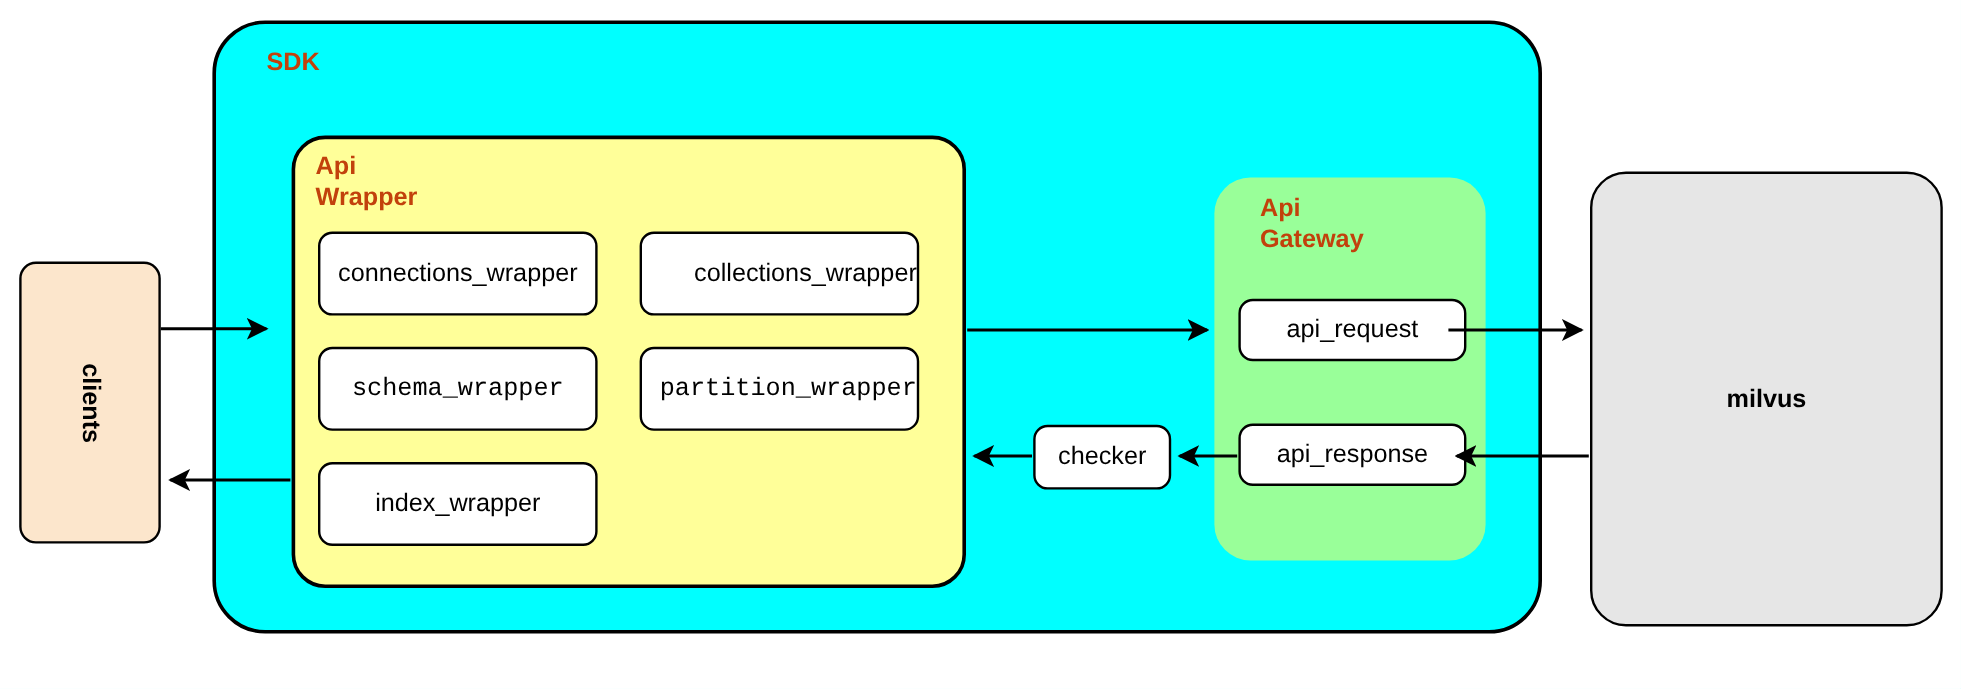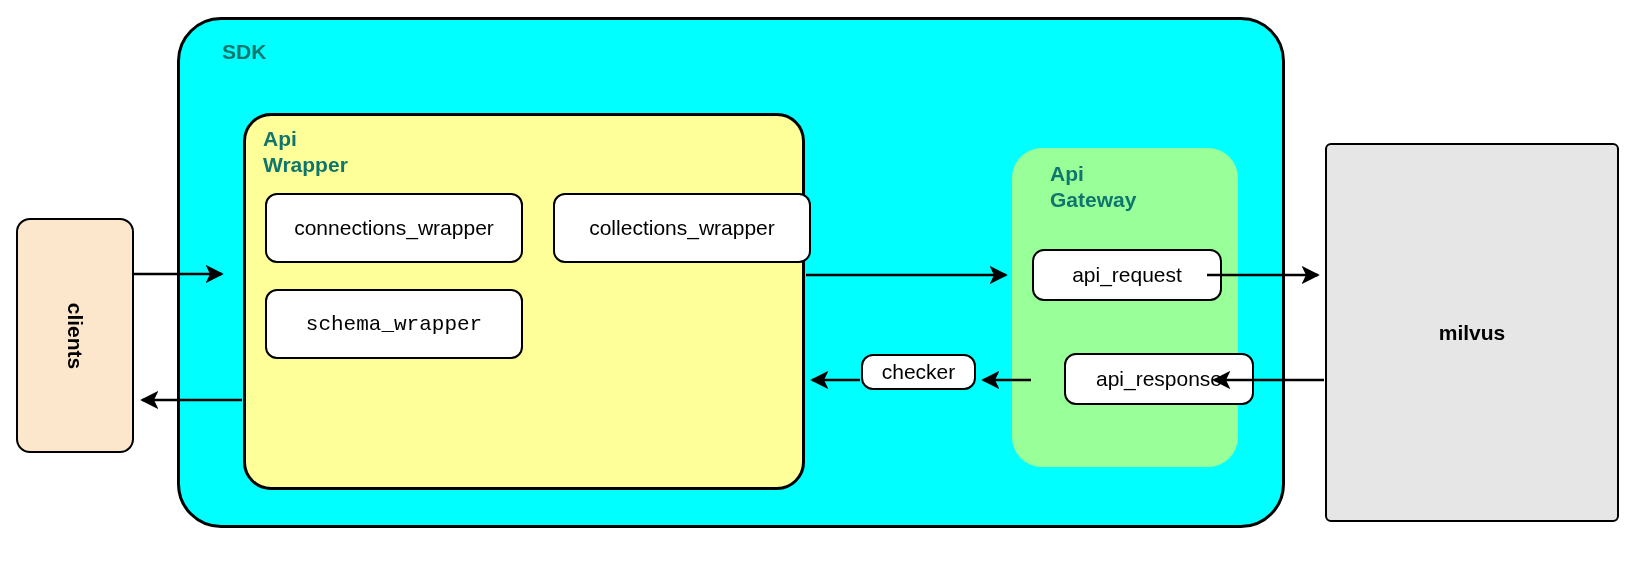--- a/index.html
+++ b/index.html
@@ -55,55 +55,55 @@
     border: none;
     border-radius: 30px;
   }
 
   
   .container-title {
     position: absolute;
     font-weight: bold;
     font-size: 21px;
     line-height: 1.25;
-    color: #0f766e;
+    color: #c2410c;
     text-align: left;
     white-space: pre-line;
   }
   .sdk-title  { left: 42px;  top: 19px; }
   .apiw-title { left: 17px;  top: 10px; }
   .apig-title { left: 38px;  top: 13px; }
 
   
   .leaf {
     background: #ffffff;
     border: 2px solid #000000;
     border-radius: 12px;
     font-size: 21px;
   }
-  .wrapper-leaf { width: 258px; height: 70px; }
+  .wrapper-leaf { width: 233px; height: 70px; }
   .col-left  { left: 265px; }
-  .col-right { left: 553px; }
+  .col-right { left: 533px; justify-content: flex-end; }
   .row-1 { top: 193px; }
   .row-2 { top: 289px; font-family: Liberation Mono, monospace; }
   .row-3 { top: 385px; }
 
   .gw-leaf {
     left: 1032px;
     width: 190px;
     height: 52px;
   }
   .gw-row-1 { top: 249px; }
-  .gw-row-2 { top: 353px; margin-left: 32px; }
+  .gw-row-2 { top: 353px; }
 
   .checker-box {
     left: 861px;
     top: 354px;
     width: 115px;
-    height: 36px;
+    height: 54px;
   }
 
   
   .clients-box {
     left: 16px;
     top: 218px;
     width: 118px;
     height: 235px;
     background: #fce6cc;
     border: 2px solid #000000;
@@ -115,21 +115,21 @@
     font-size: 21px;
     white-space: nowrap;
   }
   .milvus-box {
     left: 1325px;
     top: 143px;
     width: 294px;
     height: 379px;
     background: #e6e6e6;
     border: 2px solid #000000;
-    border-radius: 6px;
+    border-radius: 30px;
     font-weight: bold;
     font-size: 21px;
     align-items: center;
   }
 
   
   #edges {
     position: absolute;
     left: 0;
     top: 0;
@@ -164,20 +164,26 @@
 
   <div class="node leaf wrapper-leaf col-left row-1">
     <span>connections_wrapper</span>
   </div>
   <div class="node leaf wrapper-leaf col-right row-1">
     <span>collections_wrapper</span>
   </div>
   <div class="node leaf wrapper-leaf col-left row-2">
     <span>schema_wrapper</span>
   </div>
+  <div class="node leaf wrapper-leaf col-right row-2">
+    <span>partition_wrapper</span>
+  </div>
+  <div class="node leaf wrapper-leaf col-left row-3">
+    <span>index_wrapper</span>
+  </div>
 
   <div class="node leaf gw-leaf gw-row-1">
     <span>api_request</span>
   </div>
   <div class="node leaf gw-leaf gw-row-2">
     <span>api_response</span>
   </div>
 
   <div class="node leaf checker-box">
     <span>checker</span>

